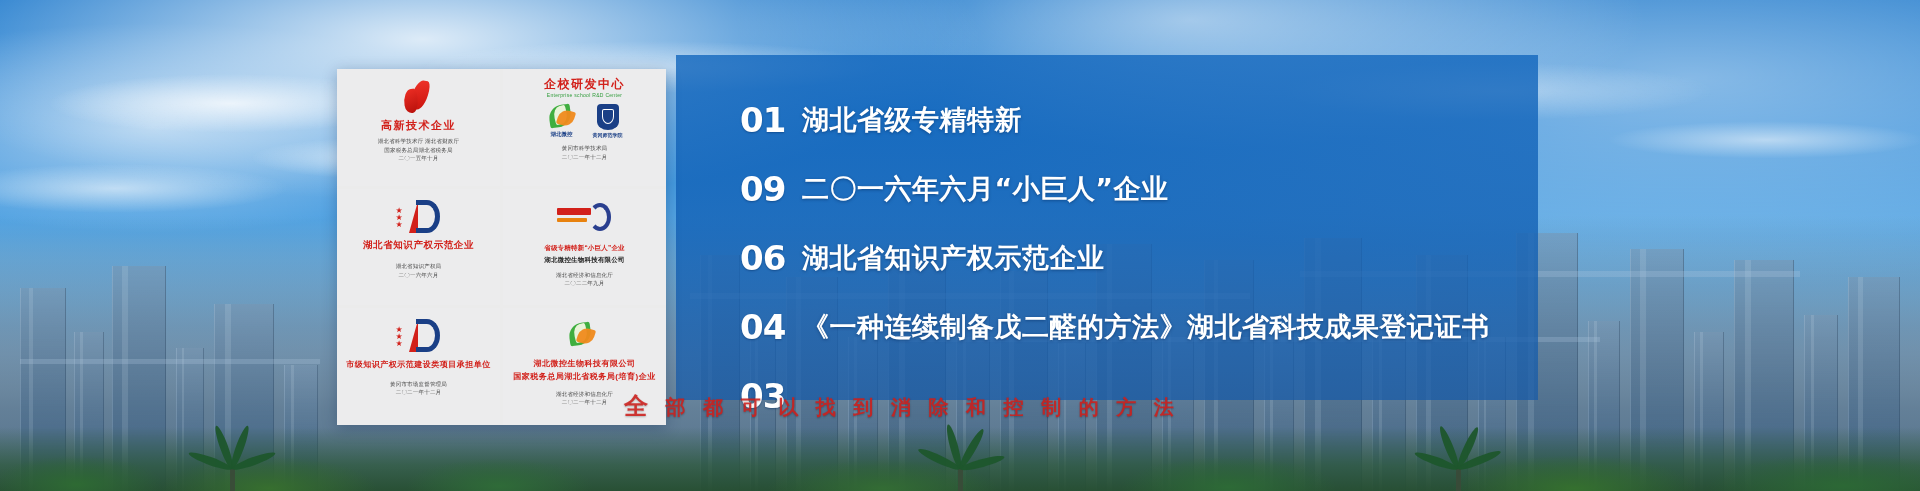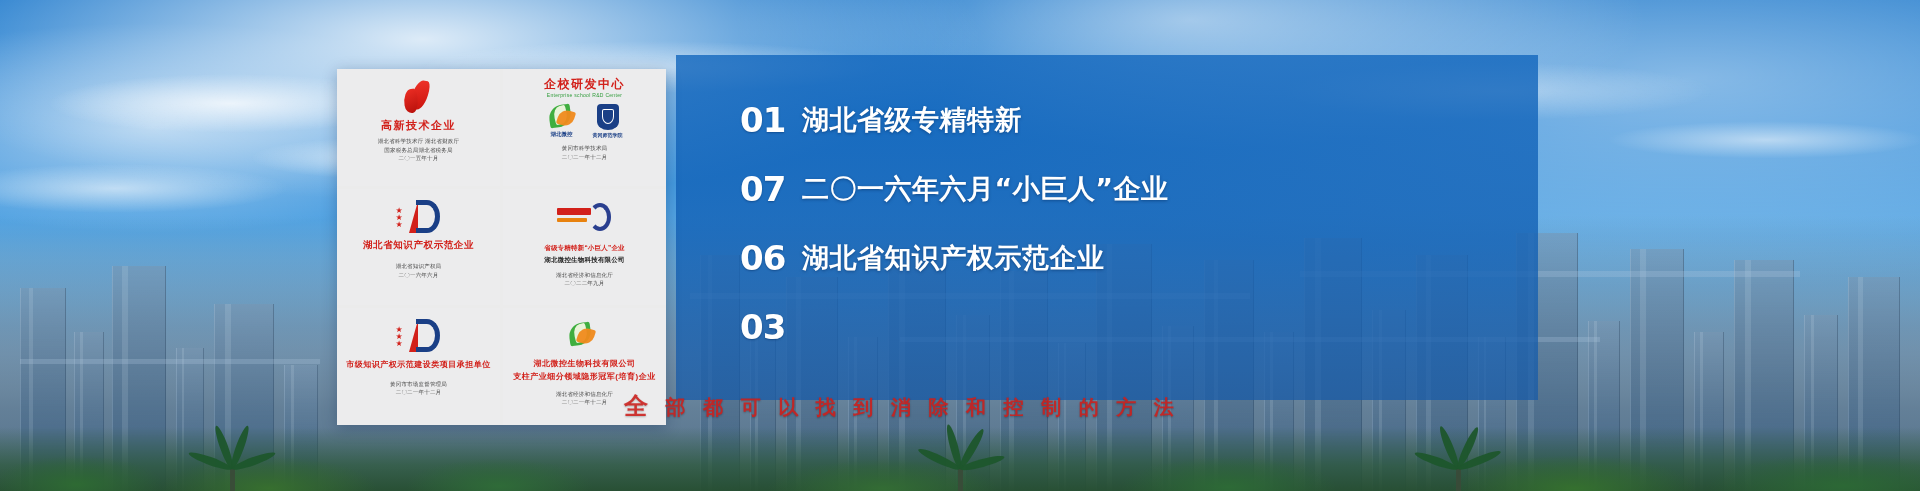--- a/index.html
+++ b/index.html
@@ -281,29 +281,33 @@
 
   <div class="list-panel">
     <div class="list-rows">
 
       <div class="row">
         <div class="row-num">01</div>
         <div class="row-text">湖北省级专精特新</div>
       </div>
 
       <div class="row">
-        <div class="row-num">07</div>
+        <div class="row-num">09</div>
         <div class="row-text">二〇一六年六月“小巨人”企业</div>
       </div>
 
       <div class="row">
         <div class="row-num">06</div>
         <div class="row-text">湖北省知识产权示范企业</div>
       </div>
 
+      <div class="row">
+        <div class="row-num">04</div>
+        <div class="row-text">《一种连续制备戊二醛的方法》湖北省科技成果登记证书</div>
+      </div>
 
       <div class="row">
         <div class="row-num">03</div>
       </div>
 
     </div>
   </div>
 
   <div class="cert-card">
 
@@ -396,21 +400,21 @@
 
     <div class="cert">
       <div class="cert-emblem">
         <div class="leafy" style="width:36px;height:32px">
             <div class="l1"></div>
             <div class="l3"></div>
             <div class="l2"></div>
           </div>
       </div>
       <div class="cert-title small" style="margin-top:3px">湖北微控生物科技有限公司</div>
-      <div class="cert-title small" style="margin-top:3px">支柱产业细分领域隐形冠军(培育)企业</div>
+      <div class="cert-title small" style="margin-top:3px">国家税务总局湖北省税务局(培育)企业</div>
       <div class="cert-sub" style="margin-top:8px">
         <div>湖北省经济和信息化厅</div>
         <div>二〇二一年十二月</div>
       </div>
     </div>
 
   </div>
 
 </div>
 

